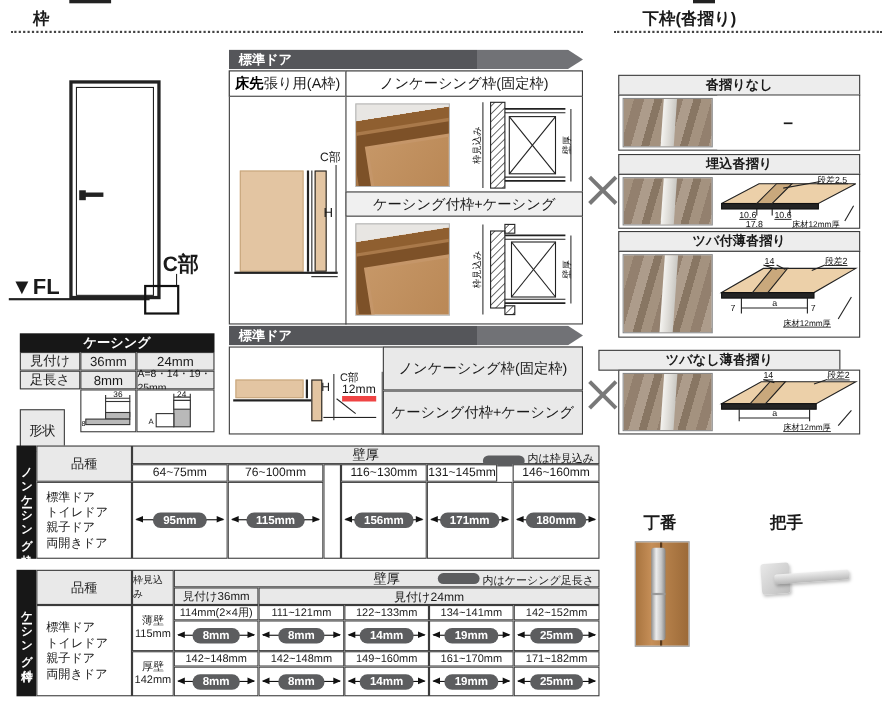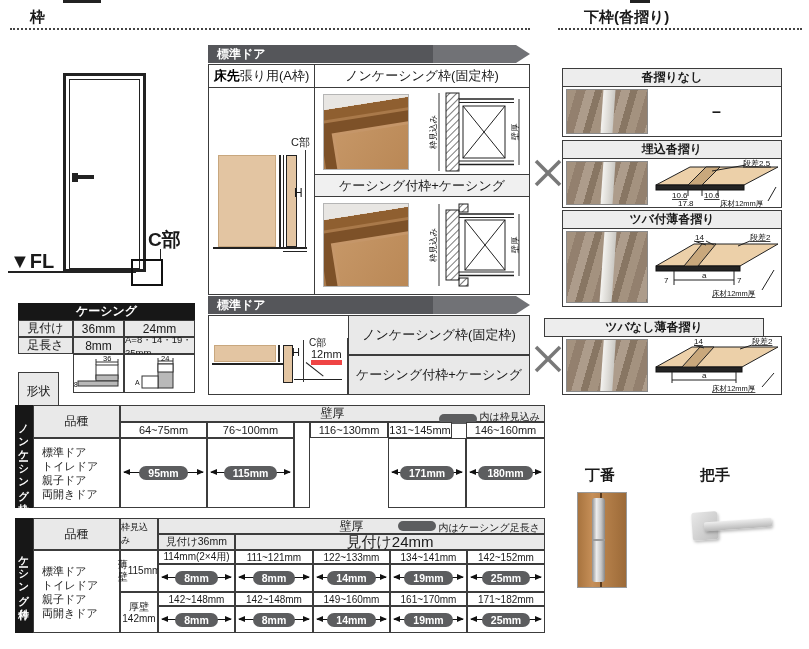--- a/index.html
+++ b/index.html
@@ -334,20 +334,24 @@
     <span>両開きドア</span>
   </div>
   <div class="badgecell" style="left:120px;top:438px;width:87px;height:70px">
       <div class="dimarrow"></div>
       <span class="pill">95mm</span>
     </div>
   <div class="badgecell" style="left:207px;top:438px;width:87px;height:70px">
       <div class="dimarrow"></div>
       <span class="pill">115mm</span>
     </div>
+  <div class="badgecell" style="left:310px;top:438px;width:78px;height:70px">
+      <div class="dimarrow"></div>
+      <span class="pill">156mm</span>
+    </div>
   <div class="badgecell" style="left:388px;top:438px;width:78px;height:70px">
       <div class="dimarrow"></div>
       <span class="pill">171mm</span>
     </div>
   <div class="badgecell" style="left:466px;top:438px;width:79px;height:70px">
       <div class="dimarrow"></div>
       <span class="pill">180mm</span>
     </div>
 
   <div class="vstrip" style="left:15px;top:518px;width:18px;height:115px">
@@ -362,31 +366,31 @@
   <div class="cell t12 grayc" style="left:158px;top:518px;width:387px;height:16px">
     <span>壁厚</span>
     <span class="abs" style="right:4px;top:2px;font-size:10px;display:flex;">
       <span class="legendpill"></span>
         <span>内はケーシング足長さ</span>
     </span>
   </div>
   <div class="cell grayc" style="left:158px;top:534px;width:77px;height:16px;font-size:10.5px">
     <span>見付け36mm</span>
   </div>
-  <div class="cell grayc" style="left:235px;top:534px;width:310px;height:16px;font-size:15px">
+  <div class="cell grayc" style="left:235px;top:534px;width:310px;height:16px;font-size:11px">
     <span>見付け24mm</span>
   </div>
   <div class="cell" style="left:33px;top:550px;width:87px;height:83px;flex-direction:column;align-items:flex-start;justify-content:center;padding-left:8px;font-size:11px;line-height:14px">
     <span>標準ドア</span>
     <span>トイレドア</span>
     <span>親子ドア</span>
     <span>両開きドア</span>
   </div>
 
-  <div class="cell" style="left:120px;top:550px;width:38px;height:42px;font-size:10px;line-height:12px">
+  <div class="cell" style="left:120px;top:550px;width:38px;height:42px;flex-direction:column;font-size:10px;line-height:12px">
     <span>薄壁</span>
     <span>115mm</span>
   </div>
   <div class="cell" style="left:158px;top:550px;width:77px;height:14px;font-size:10px">
       <span>114mm(2×4用)</span>
     </div>
   <div class="cell" style="left:235px;top:550px;width:78px;height:14px;font-size:10px">
       <span>111~121mm</span>
     </div>
   <div class="cell" style="left:313px;top:550px;width:77px;height:14px;font-size:10px">

